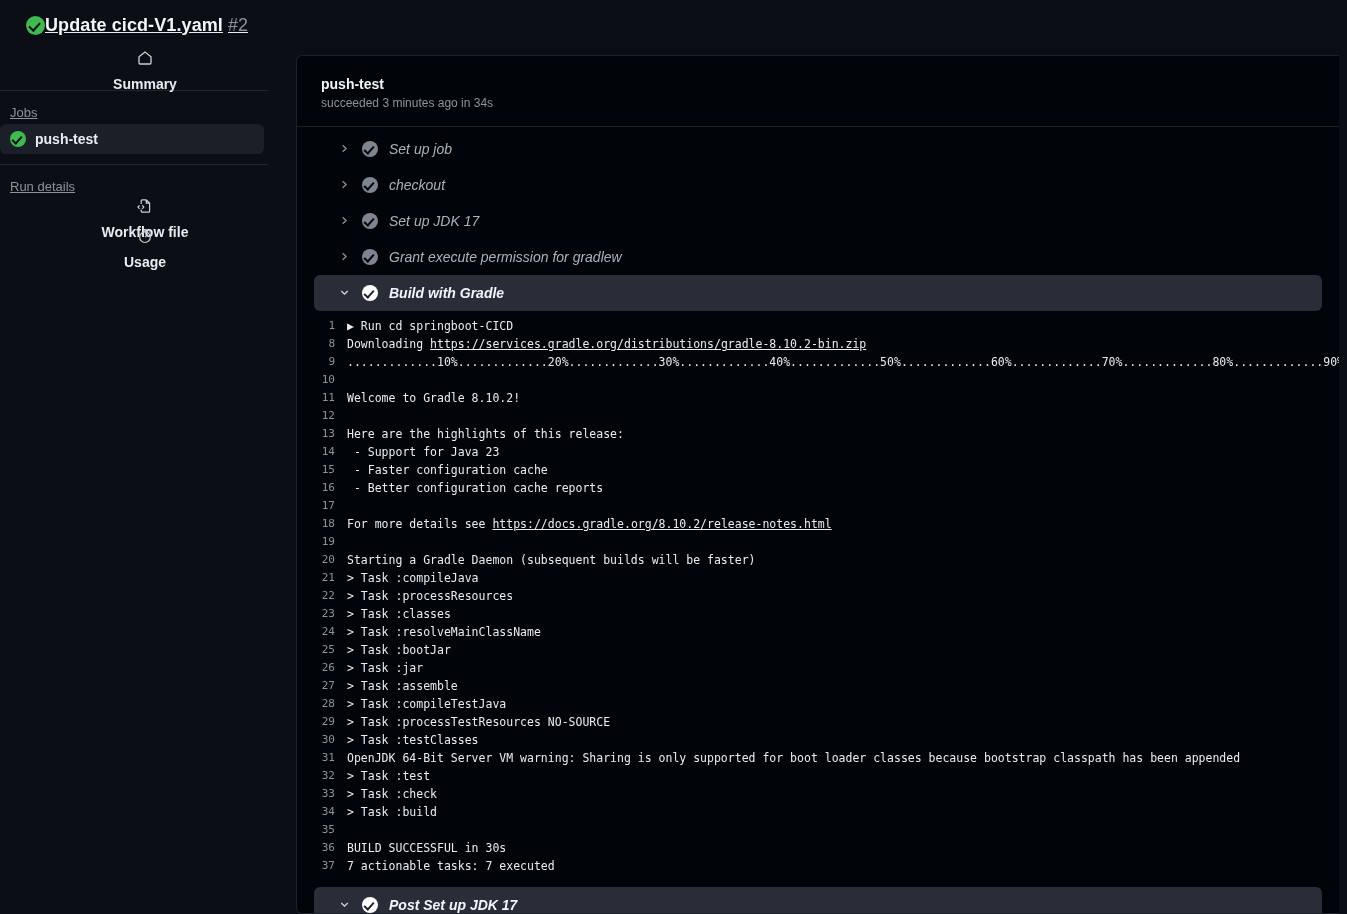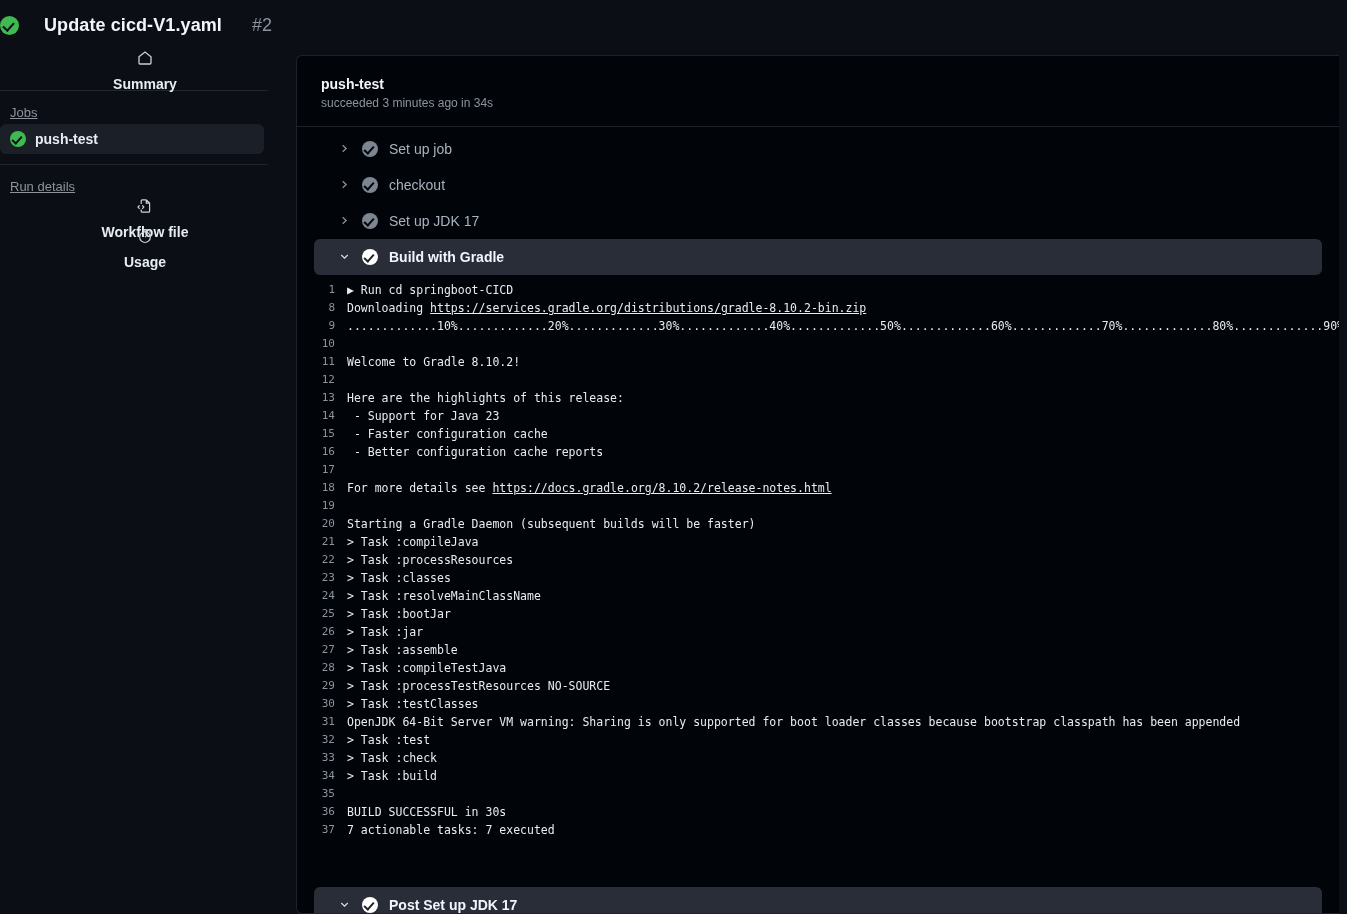--- a/index.html
+++ b/index.html
@@ -9,22 +9,23 @@
     font-family: "Liberation Sans", sans-serif;
     color: #e6edf3;
     overflow: hidden;
   }
   .page { position: relative; width: 1347px; height: 914px; }
 
   
   .run-header {
     height: 50px;
     display: flex; align-items: center;
-    padding-left: 0;
-    gap: 25px;
+    padding-left: 26px;
+    gap: 0;
+    text-decoration: underline;
   }
   .run-title {
     font-size: 18px; font-weight: bold; color: #f0f6fc;
     letter-spacing: .1px;
   }
   .run-number { font-size: 18px; color: #8b949e; font-weight: normal; margin-left: 5px; }
 
   .check-green {
     width: 19px; height: 19px; border-radius: 50%;
     background: #3fb950; display: inline-block; position: relative; flex: 0 0 auto;
@@ -75,21 +76,21 @@
     position: relative;
   }
   .job-head { padding: 20px 24px 16px 24px; border-bottom: 1px solid #1c222b; }
   .job-name { font-size: 14px; font-weight: bold; color: #f0f6fc; }
   .job-sub { font-size: 12px; color: #8b949e; margin-top: 4px; }
 
   .steps { padding-top: 4px; }
   .step-row {
     height: 36px; display: flex; align-items: center; gap: 11px;
     padding-left: 25px; font-size: 14px; color: #a8b3c0;
-    margin: 0 17px 0 17px; border-radius: 6px;
+    margin: 0 17px 0 17px; border-radius: 6px; font-style: italic;
   }
   .step-row.expanded { background: #282d37; color: #f0f6fc; font-weight: bold; }
   .chev { width: 12px; color: #8b949e; display: inline-block; flex: 0 0 auto; }
   .step-row.expanded .chev { color: #d6dce4; }
   .check-gray {
     width: 16px; height: 16px; border-radius: 50%; background: #7d8590;
     position: relative; flex: 0 0 auto;
   }
   .check-gray::after {
     content: ""; position: absolute; left: 4px; top: 3px; width: 4px; height: 8px;
@@ -212,20 +213,29 @@
           <div class="step-row">
             <span class="chev">
               <svg width="11" height="11" viewBox="0 0 12 12" fill="none" stroke="currentColor" stroke-width="1.4">
                   <path d="M4 2.5 7.8 6 4 9.5"></path>
                 </svg>
             </span>
             <span class="check-gray"></span>
             <span>Set up JDK 17</span>
           </div>
 
+          <div class="step-row">
+            <span class="chev">
+              <svg width="11" height="11" viewBox="0 0 12 12" fill="none" stroke="currentColor" stroke-width="1.4">
+                  <path d="M4 2.5 7.8 6 4 9.5"></path>
+                </svg>
+            </span>
+            <span class="check-gray"></span>
+            <span>Grant execute permission for gradlew</span>
+          </div>
 
           <div class="step-row expanded">
             <span class="chev">
               <svg width="11" height="11" viewBox="0 0 12 12" fill="none" stroke="currentColor" stroke-width="1.4">
                   <path d="M2.5 4.3 6 7.8 9.5 4.3"></path>
                 </svg>
             </span>
             <span class="check-gray check-white"></span>
             <span>Build with Gradle</span>
           </div>

